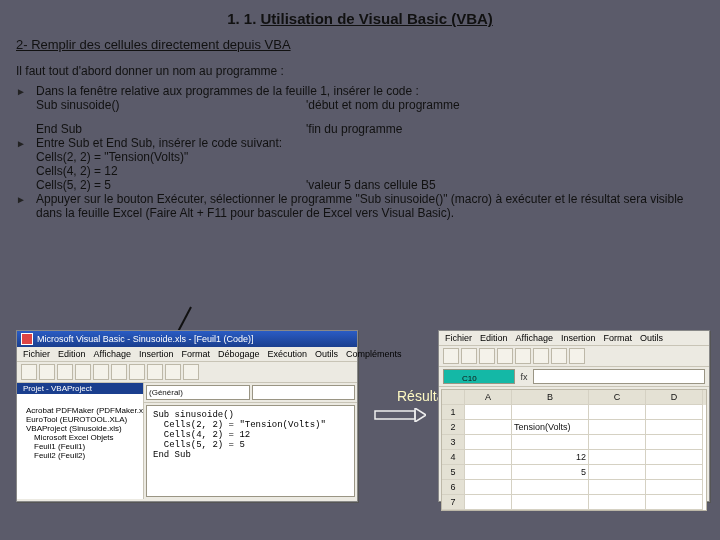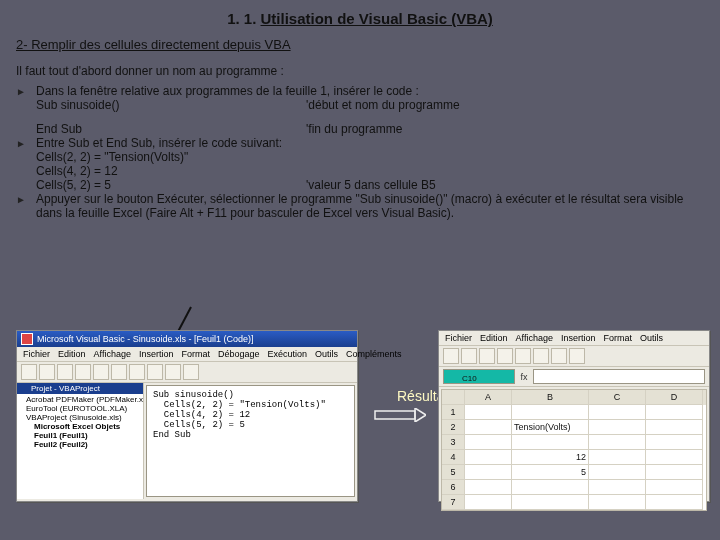--- a/index.html
+++ b/index.html
@@ -76,24 +76,24 @@
   .menubar { display:flex; gap:8px; padding: 2px 6px; background:#eceae2; border-bottom:1px solid #c8c4b6; font-size:9px; }
   .menubar span { color:#000; }
   .toolbar { display:flex; gap:2px; padding:2px 4px; border-bottom:1px solid #c8c4b6; }
   .tbtn { width:14px; height:14px; background:#f4f2ea; border:1px solid #bdb8a8; }
   .vba-body { display:flex; height: calc(100% - 54px); }
   .proj {
     width: 120px; border-right:1px solid #c8c4b6;
     background:#fff; font-size:8px; color:#000;
     padding:3px; overflow:hidden;
   }
-  .proj .phead { background:#1a3e8e; color:#fff; padding:1px 14px; margin:-3px -3px 1px -3px; font-size:8px;}
+  .proj .phead { background:#1a3e8e; color:#fff; padding:1px 6px; margin:-3px -3px 12px -3px; font-size:8px;}
   .proj .node { white-space: nowrap; }
   .proj .i1 { padding-left:6px; }
-  .proj .i2 { padding-left:14px;font-weight:bold; }
+  .proj .i2 { padding-left:14px; }
   .codearea { flex:1; display:flex; flex-direction:column; }
   .dd { display:flex; gap:2px; padding:2px; background:#eceae2; border-bottom:1px solid #c8c4b6;}
   .dd .sel { flex:1; background:#fff; border:1px solid #9a9584; height:13px; font-size:8px; padding:0 2px; display:flex; align-items:center;}
   .code {
     flex:1; background:#fff; border:1px solid #9a9584; margin:2px;
     font-family: "Courier New", monospace; font-size:9px; color:#000;
     padding:4px 6px; white-space:pre;
   }
 
   
@@ -221,20 +221,26 @@
     <div class="proj">
       <div class="phead">Projet - VBAProject</div>
       <div class="node i1">Acrobat PDFMaker (PDFMaker.xla)</div>
       <div class="node i1">EuroTool (EUROTOOL.XLA)</div>
       <div class="node i1">VBAProject (Sinusoide.xls)</div>
       <div class="node i2">Microsoft Excel Objets</div>
       <div class="node i2">Feuil1 (Feuil1)</div>
       <div class="node i2">Feuil2 (Feuil2)</div>
     </div>
     <div class="codearea">
+      <div class="dd">
+        <div class="sel">
+            <span>(Général)</span>
+          </div>
+        <div class="sel"></div>
+      </div>
       <div class="code">Sub sinusoide()
   Cells(2, 2) = "Tension(Volts)"
   Cells(4, 2) = 12
   Cells(5, 2) = 5
 End Sub</div>
     </div>
   </div>
 </div>
 
 <div class="xl-win">

